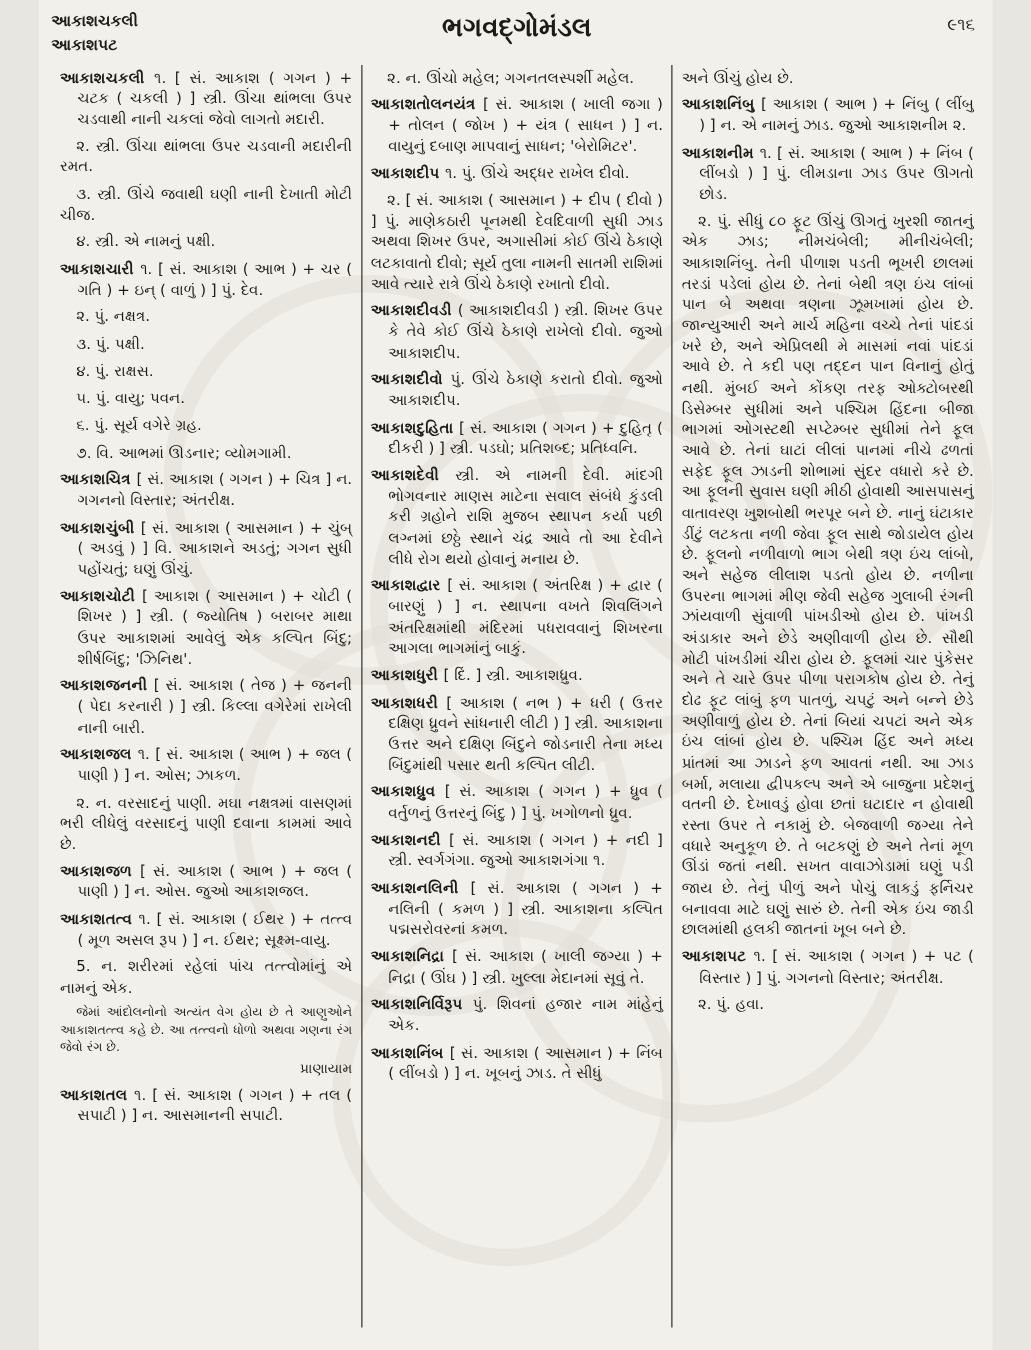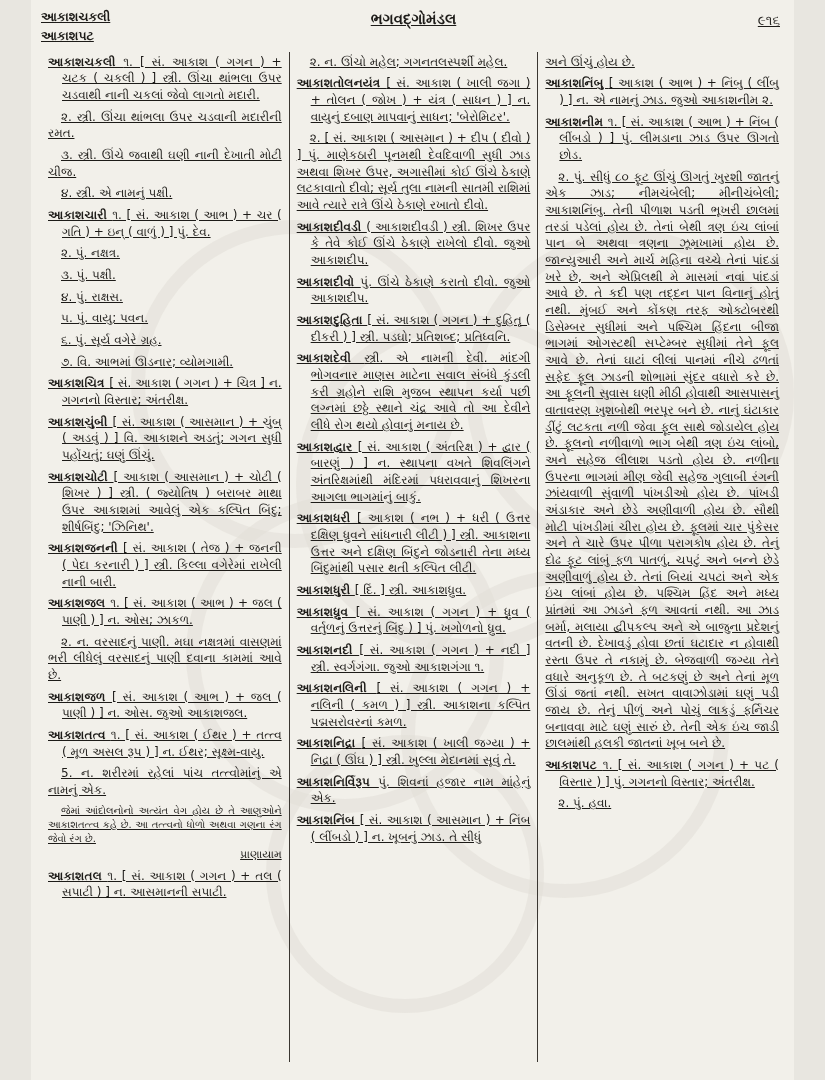--- a/index.html
+++ b/index.html
@@ -15,38 +15,37 @@
   }
   .page{
     position:relative;
     width:763px;height:1080px;
     margin:0 auto;
     background:var(--paper);
     color:var(--ink);
     overflow:hidden;
     box-sizing:border-box;
     padding:8px 8px 4px 10px;
-    text-decoration:underline;
   }
   .watermark-layer{position:absolute;inset:0;pointer-events:none;}
   .watermark-ring{
     position:absolute;border-radius:50%;
     border:14px solid var(--watermark);
     opacity:.55;
   }
   .header{
     position:relative;
     display:grid;
     grid-template-columns:1fr auto 1fr;
     align-items:start;
     margin-bottom:6px;
     z-index:2;
   }
   .header-left{font-size:12.5px;font-weight:bold;line-height:1.5;}
-  .header-title{font-size:15px;font-weight:bold;text-align:center;padding-top:2px;}
+  .header-title{font-size:21px;font-weight:bold;text-align:center;padding-top:2px;}
   .header-page{font-size:13.5px;text-align:right;padding-top:4px;padding-right:6px;}
   .columns{
     position:relative;
     display:flex;
     height:1010px;
     z-index:1;
     justify-content:space-between;
   }
   .column{
     flex:1 1 0;
@@ -111,28 +110,29 @@
         <div class="para entry"><b class="headword">આકાશજળ </b>[ સં. આકાશ ( આભ ) + જલ ( પાણી ) ] ન. ઓસ. જુઓ આકાશજલ.</div>
         <div class="para entry"><b class="headword">આકાશતત્વ </b>૧. [ સં. આકાશ ( ઈથર ) + તત્ત્વ ( મૂળ અસલ રૂપ ) ] ન. ઈથર; સૂક્ષ્મ-વાયુ.</div>
         <div class="para sense">5. ન. શરીરમાં રહેલાં પાંચ તત્ત્વોમાંનું એ નામનું એક.</div>
         <div class="para note">જેમાં આંદોલનોનો અત્યંત વેગ હોય છે તે આણુઓને આકાશતત્ત્વ કહે છે. આ તત્ત્વનો ધોળો અથવા ગણના રંગ જેવો રંગ છે.</div>
         <div class="para cite">પ્રાણાયામ</div>
         <div class="para entry"><b class="headword">આકાશતલ </b>૧. [ સં. આકાશ ( ગગન ) + તલ ( સપાટી ) ] ન. આસમાનની સપાટી.</div>
       </div>
     <div class="column">
         <div class="para sense">૨. ન. ઊંચો મહેલ; ગગનતલસ્પર્શી મહેલ.</div>
         <div class="para entry"><b class="headword">આકાશતોલનયંત્ર </b>[ સં. આકાશ ( ખાલી જગા ) + તોલન ( જોખ ) + યંત્ર ( સાધન ) ] ન. વાયુનું દબાણ માપવાનું સાધન; 'બેરોમિટર'.</div>
+        <div class="para entry"><b class="headword">આકાશદીપ </b>૧. પું. ઊંચે અદ્ધર રાખેલ દીવો.</div>
         <div class="para sense">૨. [ સં. આકાશ ( આસમાન ) + દીપ ( દીવો ) ] પું. માણેકઠારી પૂનમથી દેવદિવાળી સુધી ઝાડ અથવા શિખર ઉપર, અગાસીમાં કોઈ ઊંચે ઠેકાણે લટકાવાતો દીવો; સૂર્ય તુલા નામની સાતમી રાશિમાં આવે ત્યારે રાત્રે ઊંચે ઠેકાણે રખાતો દીવો.</div>
         <div class="para entry"><b class="headword">આકાશદીવડી </b>( આકાશદીવડી ) સ્ત્રી. શિખર ઉપર કે તેવે કોઈ ઊંચે ઠેકાણે રાખેલો દીવો. જુઓ આકાશદીપ.</div>
         <div class="para entry"><b class="headword">આકાશદીવો </b>પું. ઊંચે ઠેકાણે કરાતો દીવો. જુઓ આકાશદીપ.</div>
         <div class="para entry"><b class="headword">આકાશદુહિતા </b>[ સં. આકાશ ( ગગન ) + દુહિતૃ ( દીકરી ) ] સ્ત્રી. પડઘો; પ્રતિશબ્દ; પ્રતિધ્વનિ.</div>
         <div class="para entry"><b class="headword">આકાશદેવી </b>સ્ત્રી. એ નામની દેવી. માંદગી ભોગવનાર માણસ માટેના સવાલ સંબંધે કુંડલી કરી ગ્રહોને રાશિ મુજબ સ્થાપન કર્યા પછી લગ્નમાં છઠ્ઠે સ્થાને ચંદ્ર આવે તો આ દેવીને લીધે રોગ થયો હોવાનું મનાય છે.</div>
         <div class="para entry"><b class="headword">આકાશદ્વાર </b>[ સં. આકાશ ( અંતરિક્ષ ) + દ્વાર ( બારણું ) ] ન. સ્થાપના વખતે શિવલિંગને અંતરિક્ષમાંથી મંદિરમાં પધરાવવાનું શિખરના આગલા ભાગમાંનું બાકું.</div>
+        <div class="para entry"><b class="headword">આકાશધુરી </b>[ દિં. ] સ્ત્રી. આકાશધ્રુવ.</div>
         <div class="para entry"><b class="headword">આકાશધરી </b>[ આકાશ ( નભ ) + ધરી ( ઉત્તર દક્ષિણ ધ્રુવને સાંધનારી લીટી ) ] સ્ત્રી. આકાશના ઉત્તર અને દક્ષિણ બિંદુને જોડનારી તેના મધ્ય બિંદુમાંથી પસાર થતી કલ્પિત લીટી.</div>
-        <div class="para entry"><b class="headword">આકાશધુરી </b>[ દિં. ] સ્ત્રી. આકાશધ્રુવ.</div>
         <div class="para entry"><b class="headword">આકાશધ્રુવ </b>[ સં. આકાશ ( ગગન ) + ધ્રુવ ( વર્તુળનું ઉત્તરનું બિંદુ ) ] પું. ખગોળનો ધ્રુવ.</div>
         <div class="para entry"><b class="headword">આકાશનદી </b>[ સં. આકાશ ( ગગન ) + નદી ] સ્ત્રી. સ્વર્ગગંગા. જુઓ આકાશગંગા ૧.</div>
         <div class="para entry"><b class="headword">આકાશનલિની </b>[ સં. આકાશ ( ગગન ) + નલિની ( કમળ ) ] સ્ત્રી. આકાશના કલ્પિત પદ્મસરોવરનાં કમળ.</div>
         <div class="para entry"><b class="headword">આકાશનિદ્રા </b>[ સં. આકાશ ( ખાલી જગ્યા ) + નિદ્રા ( ઊંઘ ) ] સ્ત્રી. ખુલ્લા મેદાનમાં સૂવું તે.</div>
         <div class="para entry"><b class="headword">આકાશનિર્વિરૂપ </b>પું. શિવનાં હજાર નામ માંહેનું એક.</div>
         <div class="para entry"><b class="headword">આકાશનિંબ </b>[ સં. આકાશ ( આસમાન ) + નિંબ ( લીંબડો ) ] ન. ખૂબનું ઝાડ. તે સીધું</div>
       </div>
     <div class="column">
         <div class="para plain">અને ઊંચું હોય છે.</div>
         <div class="para entry"><b class="headword">આકાશનિંબુ </b>[ આકાશ ( આભ ) + નિંબુ ( લીંબુ ) ] ન. એ નામનું ઝાડ. જુઓ આકાશનીમ ૨.</div>

